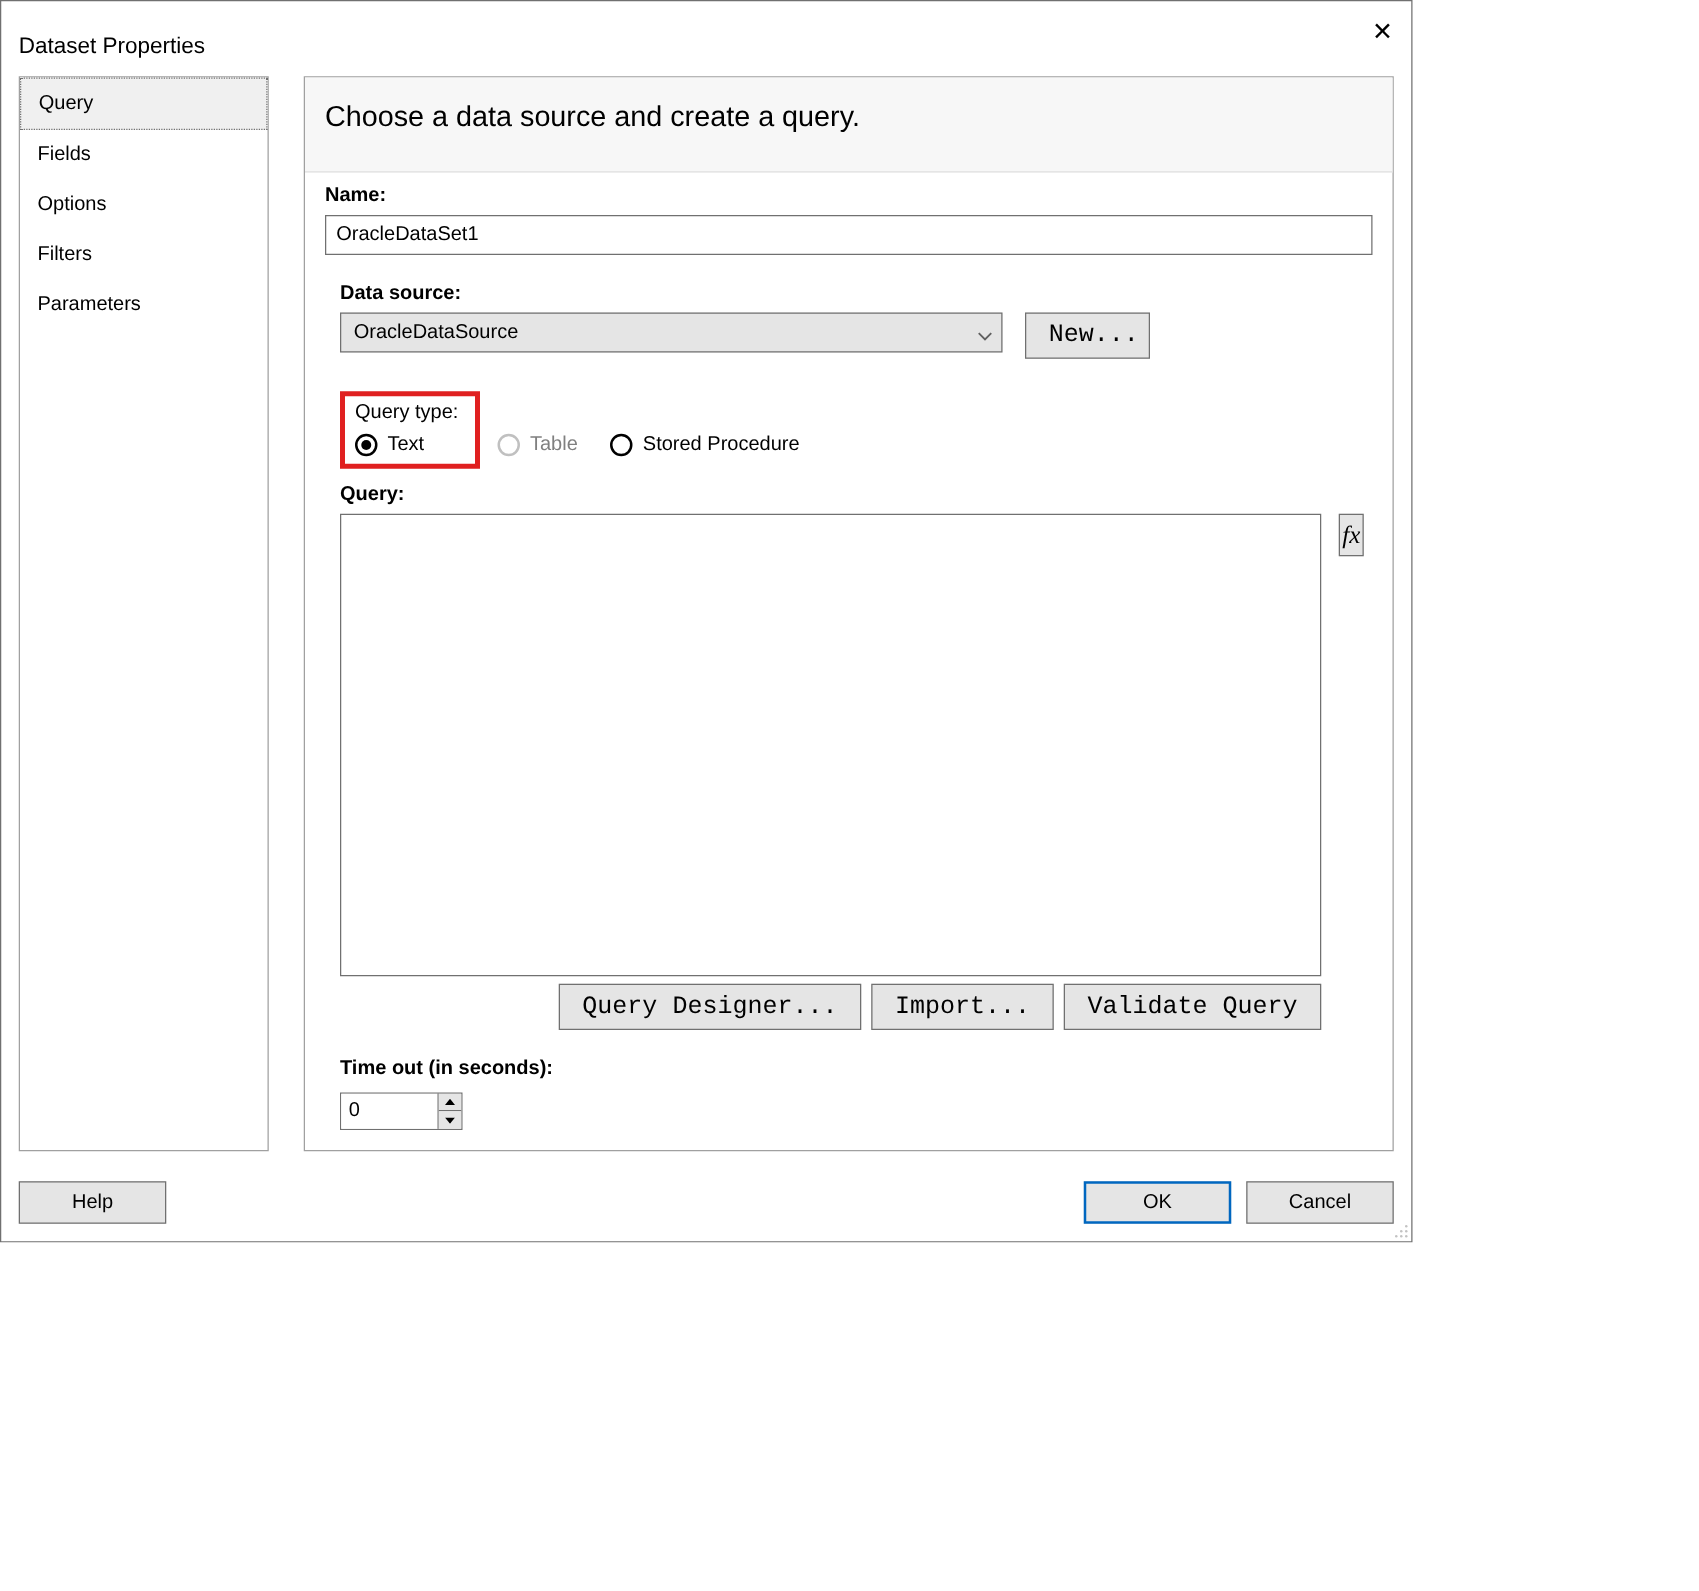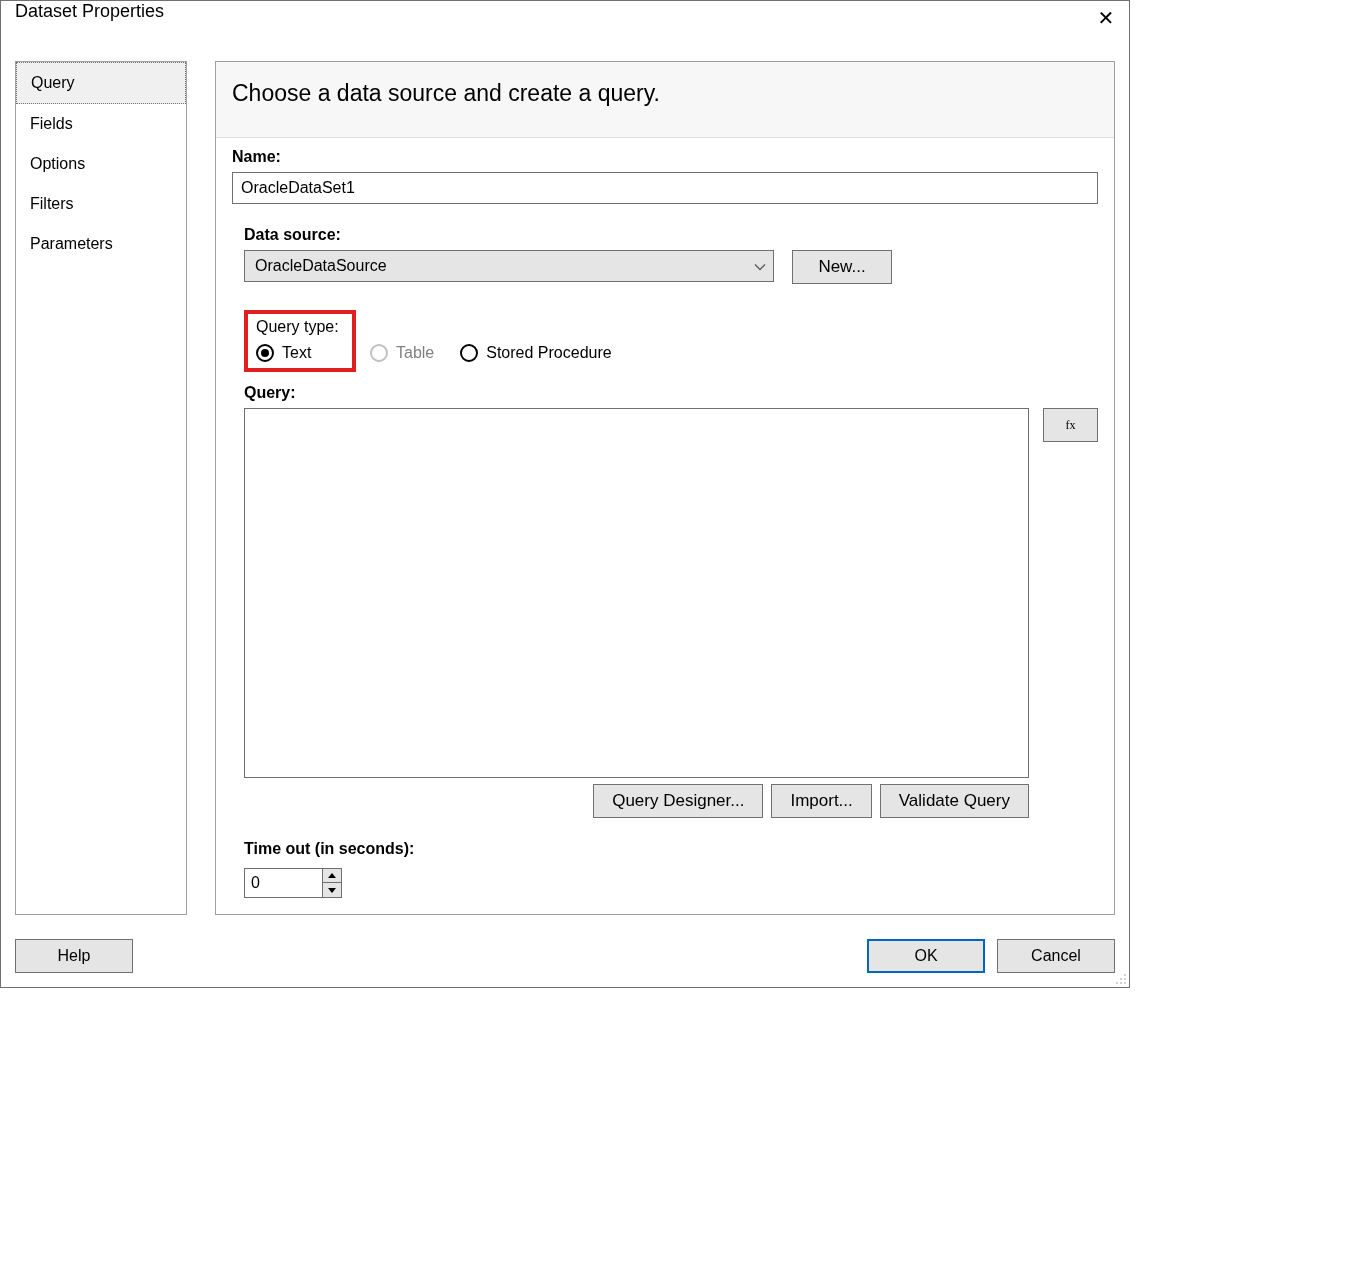--- a/index.html
+++ b/index.html
@@ -14,21 +14,21 @@
       color: #000;
     }
     .dialog {
       width: 1130px;
       border: 1px solid #707070;
       background: #fff;
       position: relative;
     }
     .titlebar {
       display: flex;
-      align-items: flex-start;
+      align-items: flex-end;
       justify-content: space-between;
       height: 46px;
       padding: 0 0 0 14px;
     }
     .titlebar-title {
       font-size: 18px;
     }
     .close-btn {
       width: 46px;
       height: 38px;
@@ -119,25 +119,25 @@
     }
     .select-chevron {
       position: absolute;
       right: 8px;
       top: 50%;
       transform: translateY(-50%);
       pointer-events: none;
     }
     .btn {
       padding: 6px 18px;
-      font-size: 17px;
+      font-size: 20px;
       border: 1px solid #707070;
       background: #e5e5e5;
       cursor: pointer;
-      font-family: Liberation Sans, sans-serif;
+      font-family: Liberation Mono, monospace;
       text-align: center;
     }
     .qt-block {
       margin-left: 12px;
       border: 4px solid #e02020;
       padding: 4px 8px 6px 8px;
       display: inline-block;
       margin-bottom: 0;
       width: 112px;
     }
@@ -185,27 +185,28 @@
       font-size: 14px;
       padding: 6px;
       resize: none;
       overflow-y: scroll;
     }
     .fx-col {
       display: flex;
       flex-direction: column;
     }
     .fx-btn {
-      width: 55px;
+      width: 20px;
       height: 34px;
       border: 1px solid #707070;
       background: #e5e5e5;
       cursor: pointer;
+      font-style: italic;
       font-family: serif;
-      font-size: 12px;
+      font-size: 20px;
     }
     .query-buttons {
       display: flex;
       gap: 8px;
       justify-content: flex-end;
       margin-left: 12px;
       width: 785px;
       margin-bottom: 22px;
     }
     .timeout-input-wrap {

